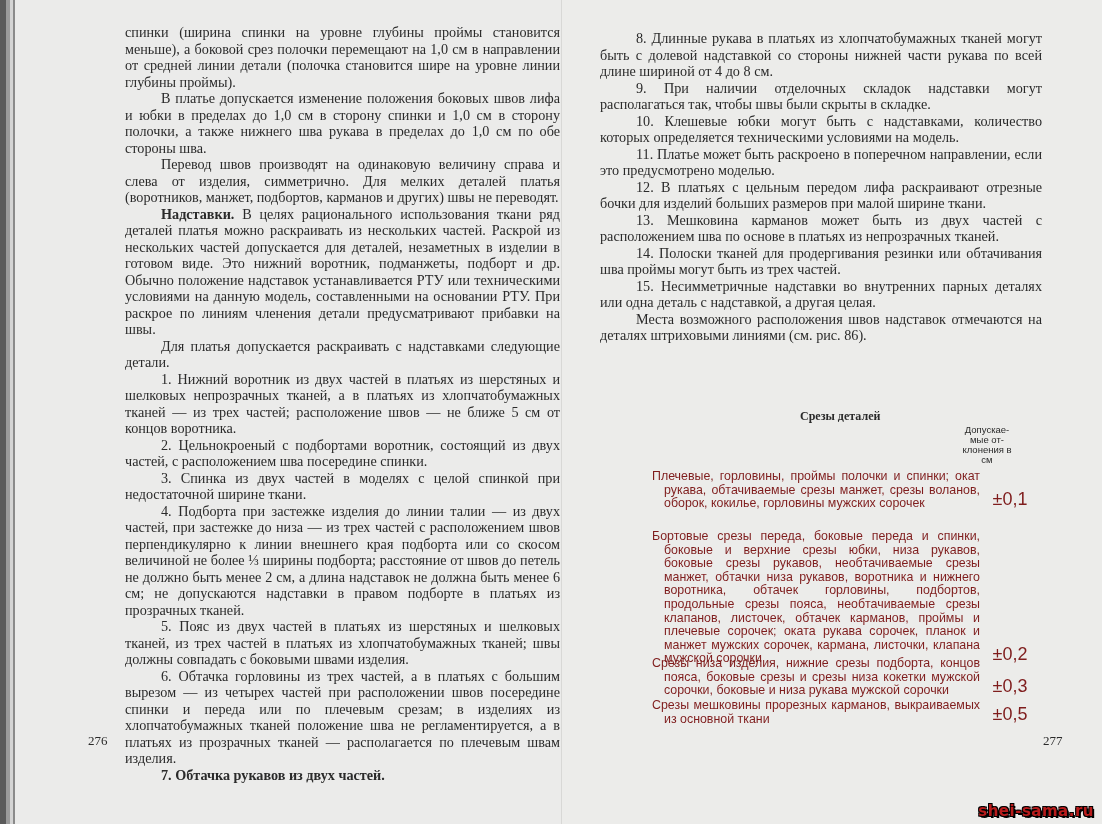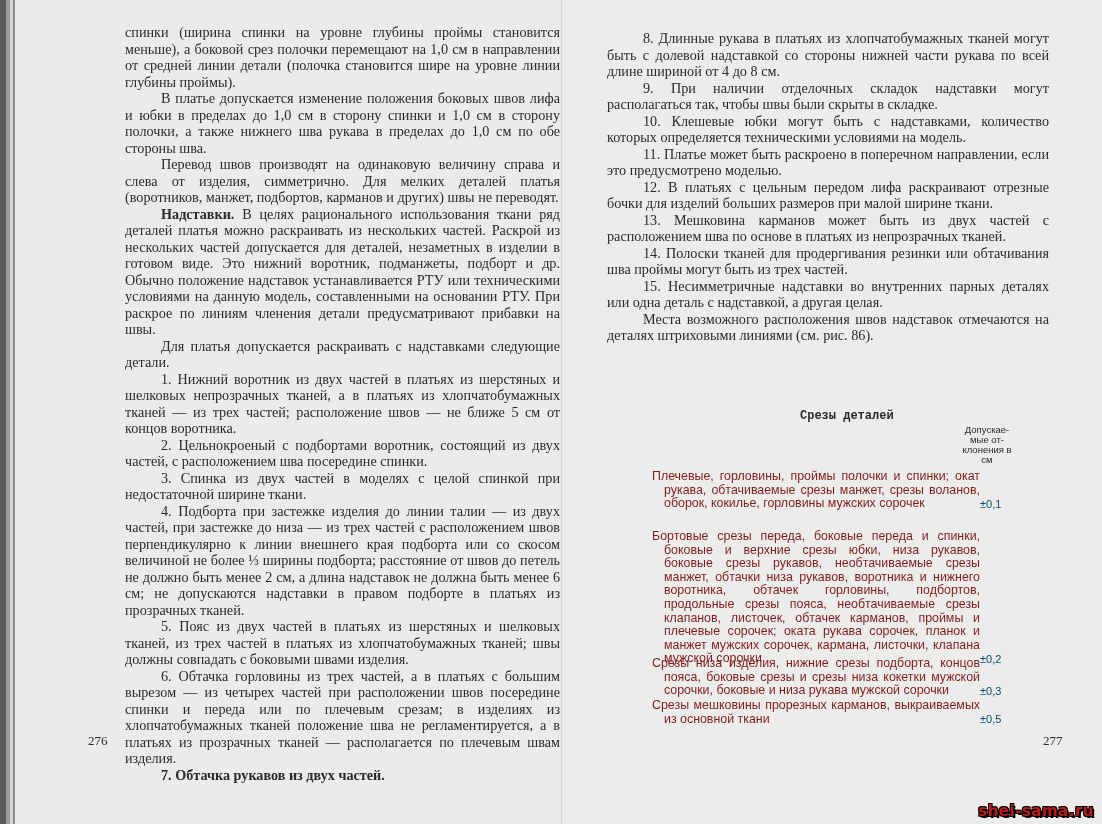--- a/index.html
+++ b/index.html
@@ -12,35 +12,35 @@
     }
     .spread { position: absolute; inset: 0; display: flex; }
     .page { position: relative; height: 824px; }
     .page.left {
       width: 555px; background: #ebebea;
       border-left: 6px solid #5a5a5a;
       box-shadow: inset 4px 0 0 #9a9a9a, inset 7px 0 0 #d4d4d4, inset 9px 0 0 #8a8a8a;
     }
     .page.right { width: 541px; background: #ececea; border-left: 1px solid #d8d8d6; }
     .col-left { position: absolute; left: 80px; top: 24px; width: 435px; margin-left: 45px; }
-    .col-right { position: absolute; left: 600px; top: 30px; width: 442px; margin-left: 7px; }
+    .col-right { position: absolute; left: 600px; top: 30px; width: 442px; }
     p {
       margin: 0; font-size: 14.2px; line-height: 16.5px; text-align: justify;
       text-align-last: left; hyphens: manual;
     }
     p.ind { text-indent: 36px; }
     .bold-lead { font-weight: bold; }
     .pagenum { position: absolute; font-size: 13px; }
     .pn-left { left: 88px; top: 733px; }
     .pn-right { left: 1043px; top: 733px; }
-    .tbl-title { position: absolute; left: 800px; top: 409px; font-family: Liberation Mono, monospace; font-weight: bold; font-size: 12px; }
+    .tbl-title { position: absolute; left: 800px; top: 409px; font-family: Liberation Serif, serif; font-weight: bold; font-size: 12px; }
     .tbl-head { position: absolute; left: 962px; top: 425px; width: 50px; font-size: 9.5px; line-height: 10px; text-align: center; font-family: "Liberation Sans", sans-serif; }
     .trow { position: absolute; left: 652px; width: 400px; display: flex; align-items: flex-end; }
     .trow .txt { width: 316px; font-size: 12.4px; line-height: 13.6px; text-align: justify; text-indent: -12px; padding-left: 12px; font-family: "Liberation Sans", sans-serif; color: #7f1d1d; }
-    .trow .val { width: 60px; text-align: left; font-size: 11px; font-family: "Liberation Sans", sans-serif; color: #0c4a6e; padding-bottom: 1px; }
+    .trow .val { width: 60px; text-align: center; font-size: 18px; font-family: "Liberation Sans", sans-serif; color: #7f1d1d; padding-bottom: 1px; }
     .watermark {
       position: absolute; right: 8px; bottom: 4px;
       font-family: "DejaVu Sans", sans-serif; font-weight: bold; font-size: 15px;
       color: #b91c1c; letter-spacing: 0.5px;
       text-shadow: -1px -1px 0 #000, 1px -1px 0 #000, -1px 1px 0 #000, 1px 1px 0 #000, 2px 2px 0 #000;
     }
   </style>
 </head>
 <body>
 

